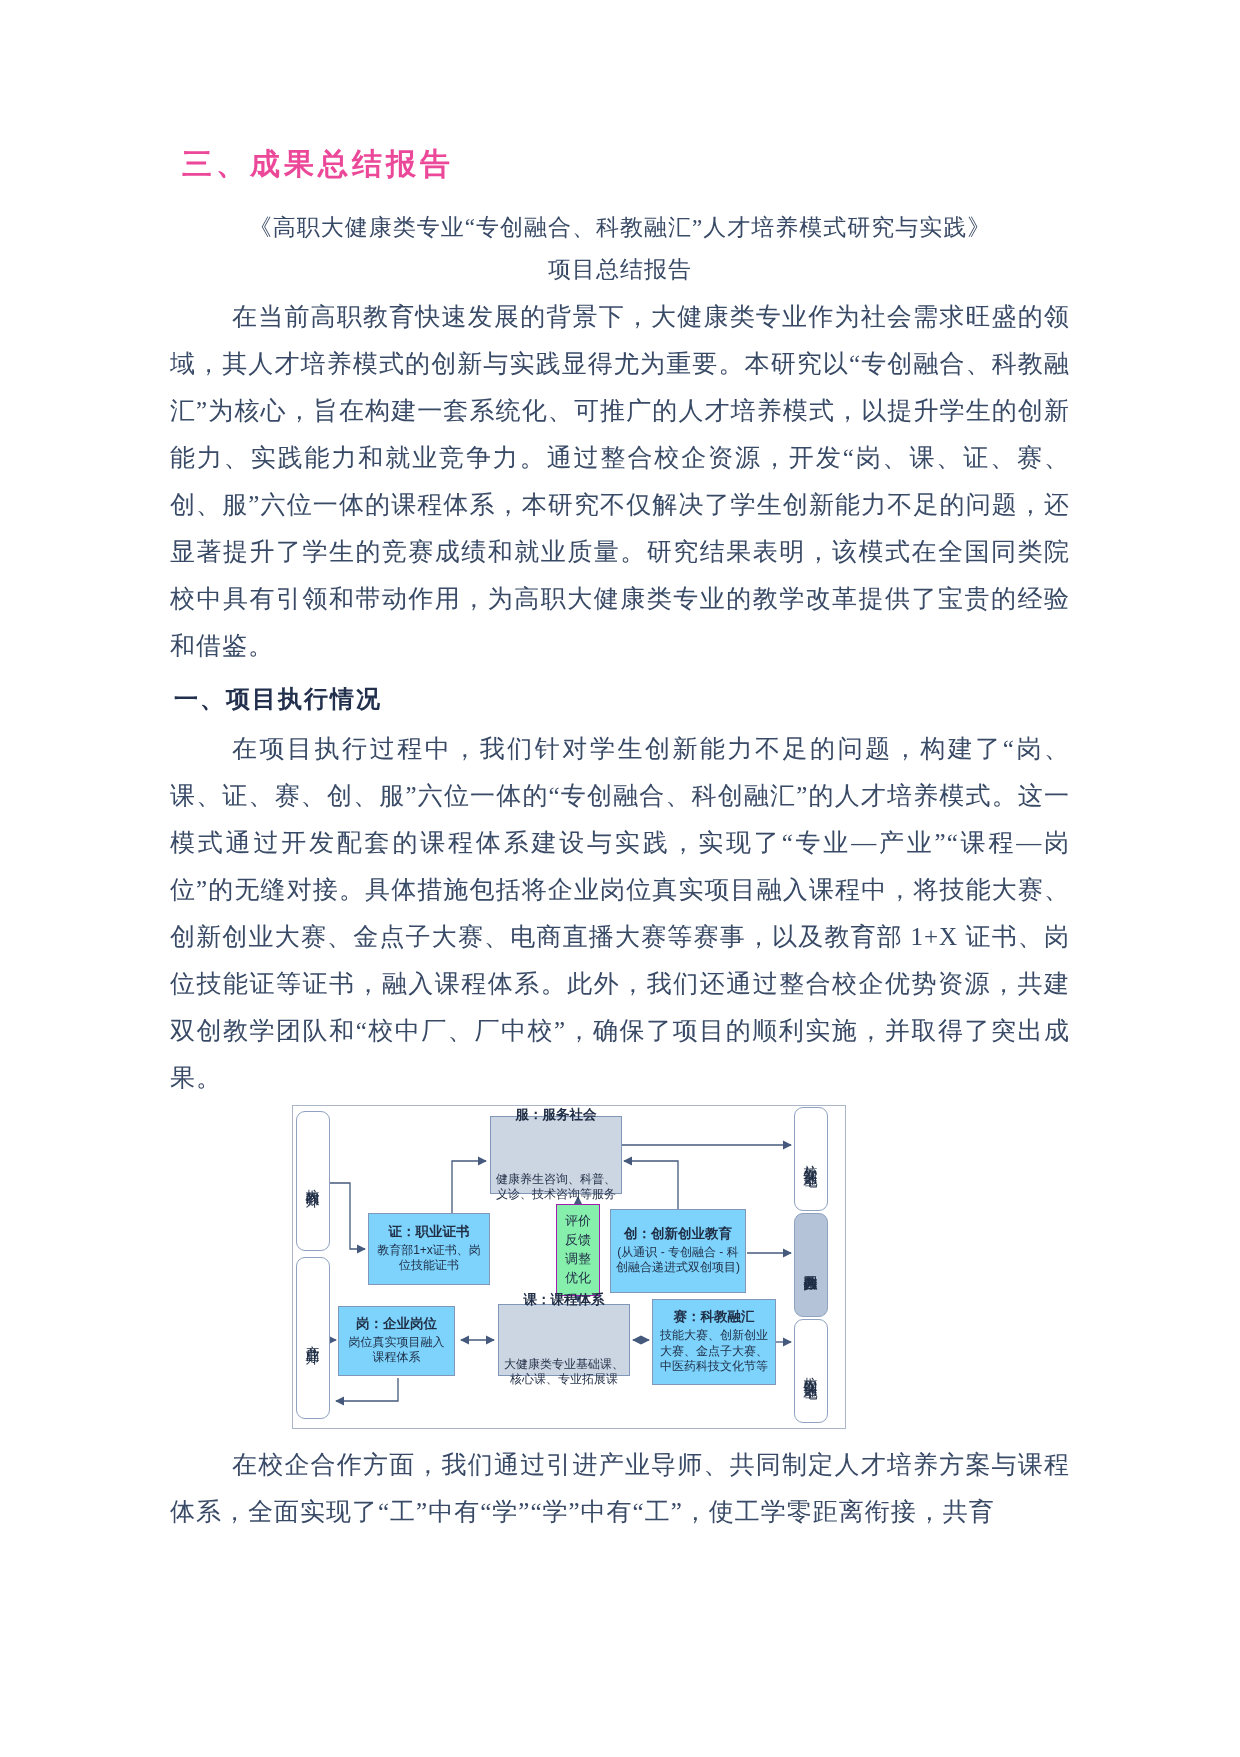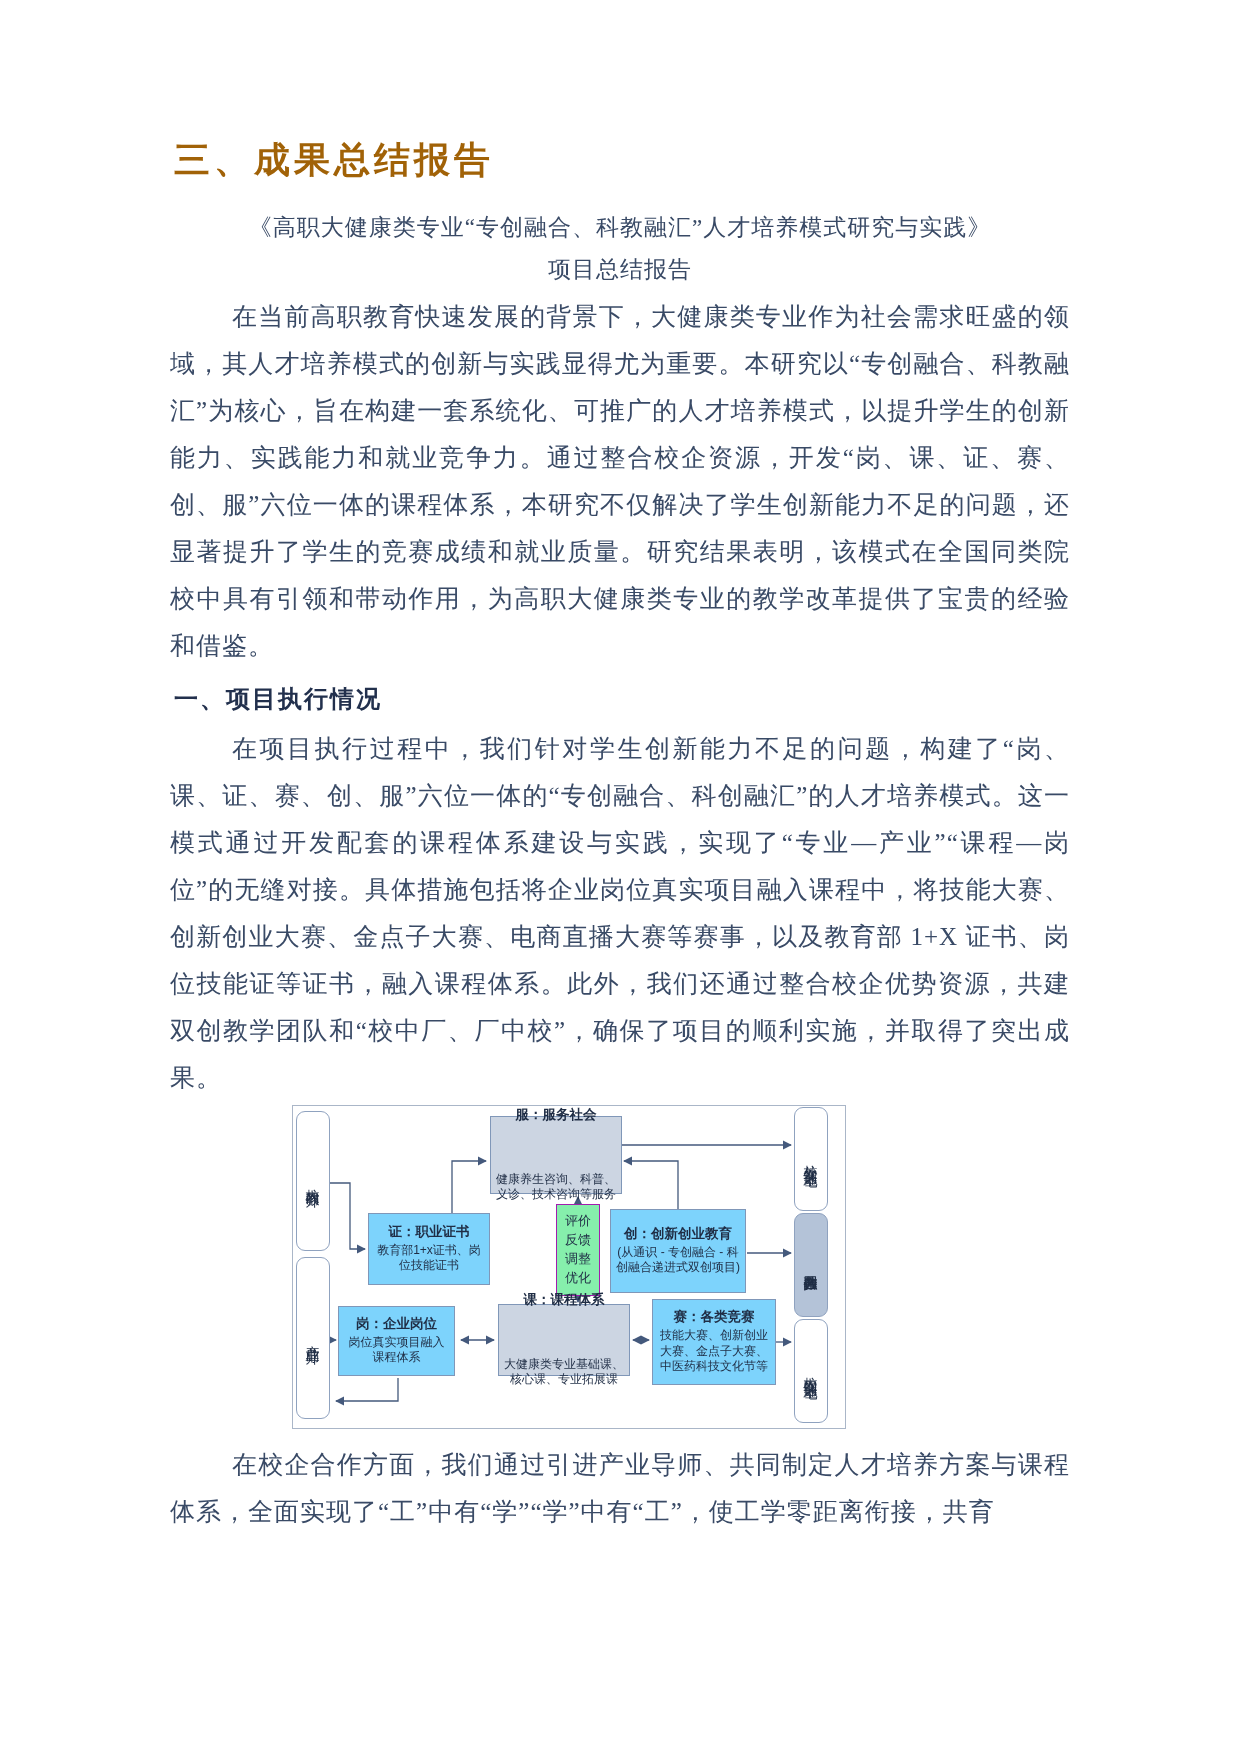--- a/index.html
+++ b/index.html
@@ -8,24 +8,24 @@
     width:1240px;height:1757px;
     margin:0 auto;
     background:#ffffff;
     box-sizing:border-box;
     padding:132px 170px 0 170px;
     font-family:"Liberation Serif","DejaVu Serif",serif;
     color:#394a66;
     overflow:hidden;
   }
   .doc-heading{
-    margin:4px;
-    font-size:36px;
+    margin:12px;
+    font-size:30px;
     font-weight:bold;
-    color:#a16207;
+    color:#ec4899;
     letter-spacing:4px;
     font-family:"Liberation Sans","DejaVu Sans",sans-serif;
   }
   .subtitle{
     text-align:center;
     font-size:23px;
     line-height:34px;
     color:#394a66;
     letter-spacing:1px;
   }
@@ -173,21 +173,21 @@
       <span class="t">岗：企业岗位</span>
       <span class="b">岗位真实项目融入课程体系</span>
     </div>
 
     <div class="node filled" style="left:218px;top:203px;width:132px;height:72px;">
       <span class="t">课：课程体系</span>
       <span class="b">大健康类专业基础课、核心课、专业拓展课</span>
     </div>
 
     <div class="node" style="left:372px;top:198px;width:124px;height:86px;">
-      <span class="t">赛：各类竞赛</span>
+      <span class="t">赛：科教融汇</span>
       <span class="b">技能大赛、创新创业大赛、金点子大赛、中医药科技文化节等</span>
     </div>
 
     <div class="vbox" style="left:514px;top:6px;width:34px;height:104px;">
       <span>校外实训基地</span>
     </div>
     <div class="vbox community tight" style="left:514px;top:112px;width:34px;height:104px;">
       <span>产教融合共同体</span>
     </div>
     <div class="vbox" style="left:514px;top:218px;width:34px;height:104px;">

